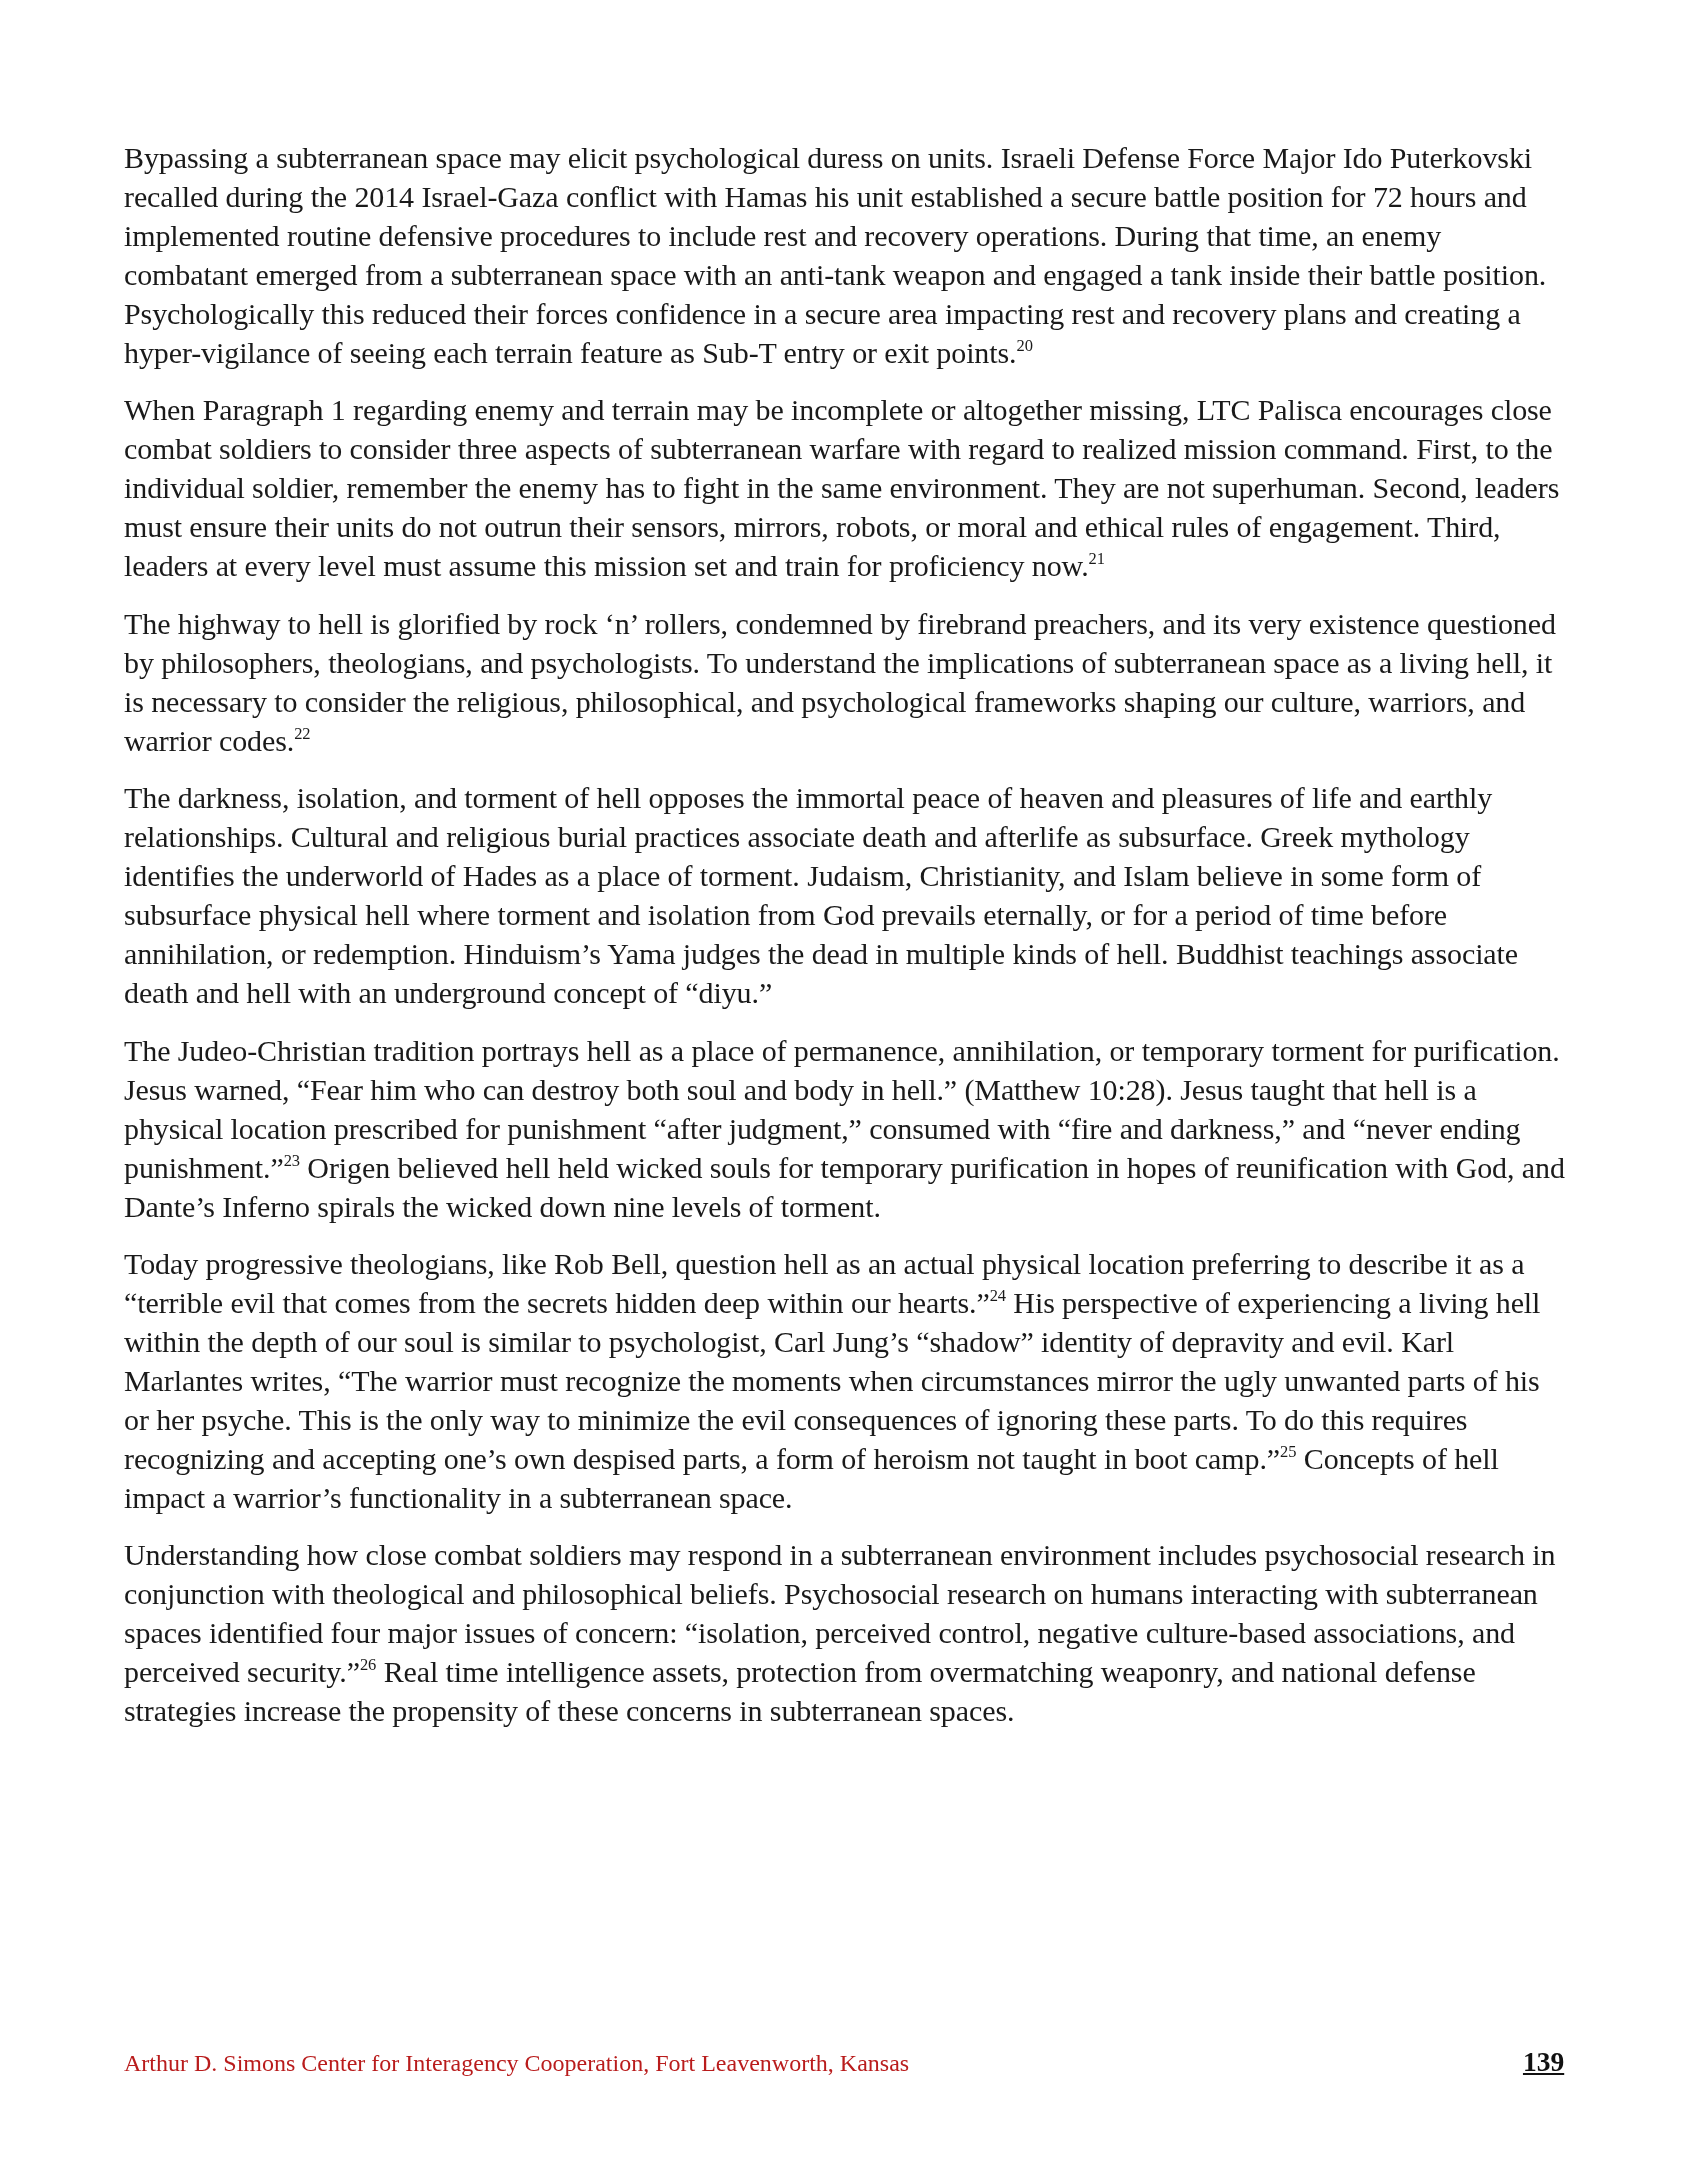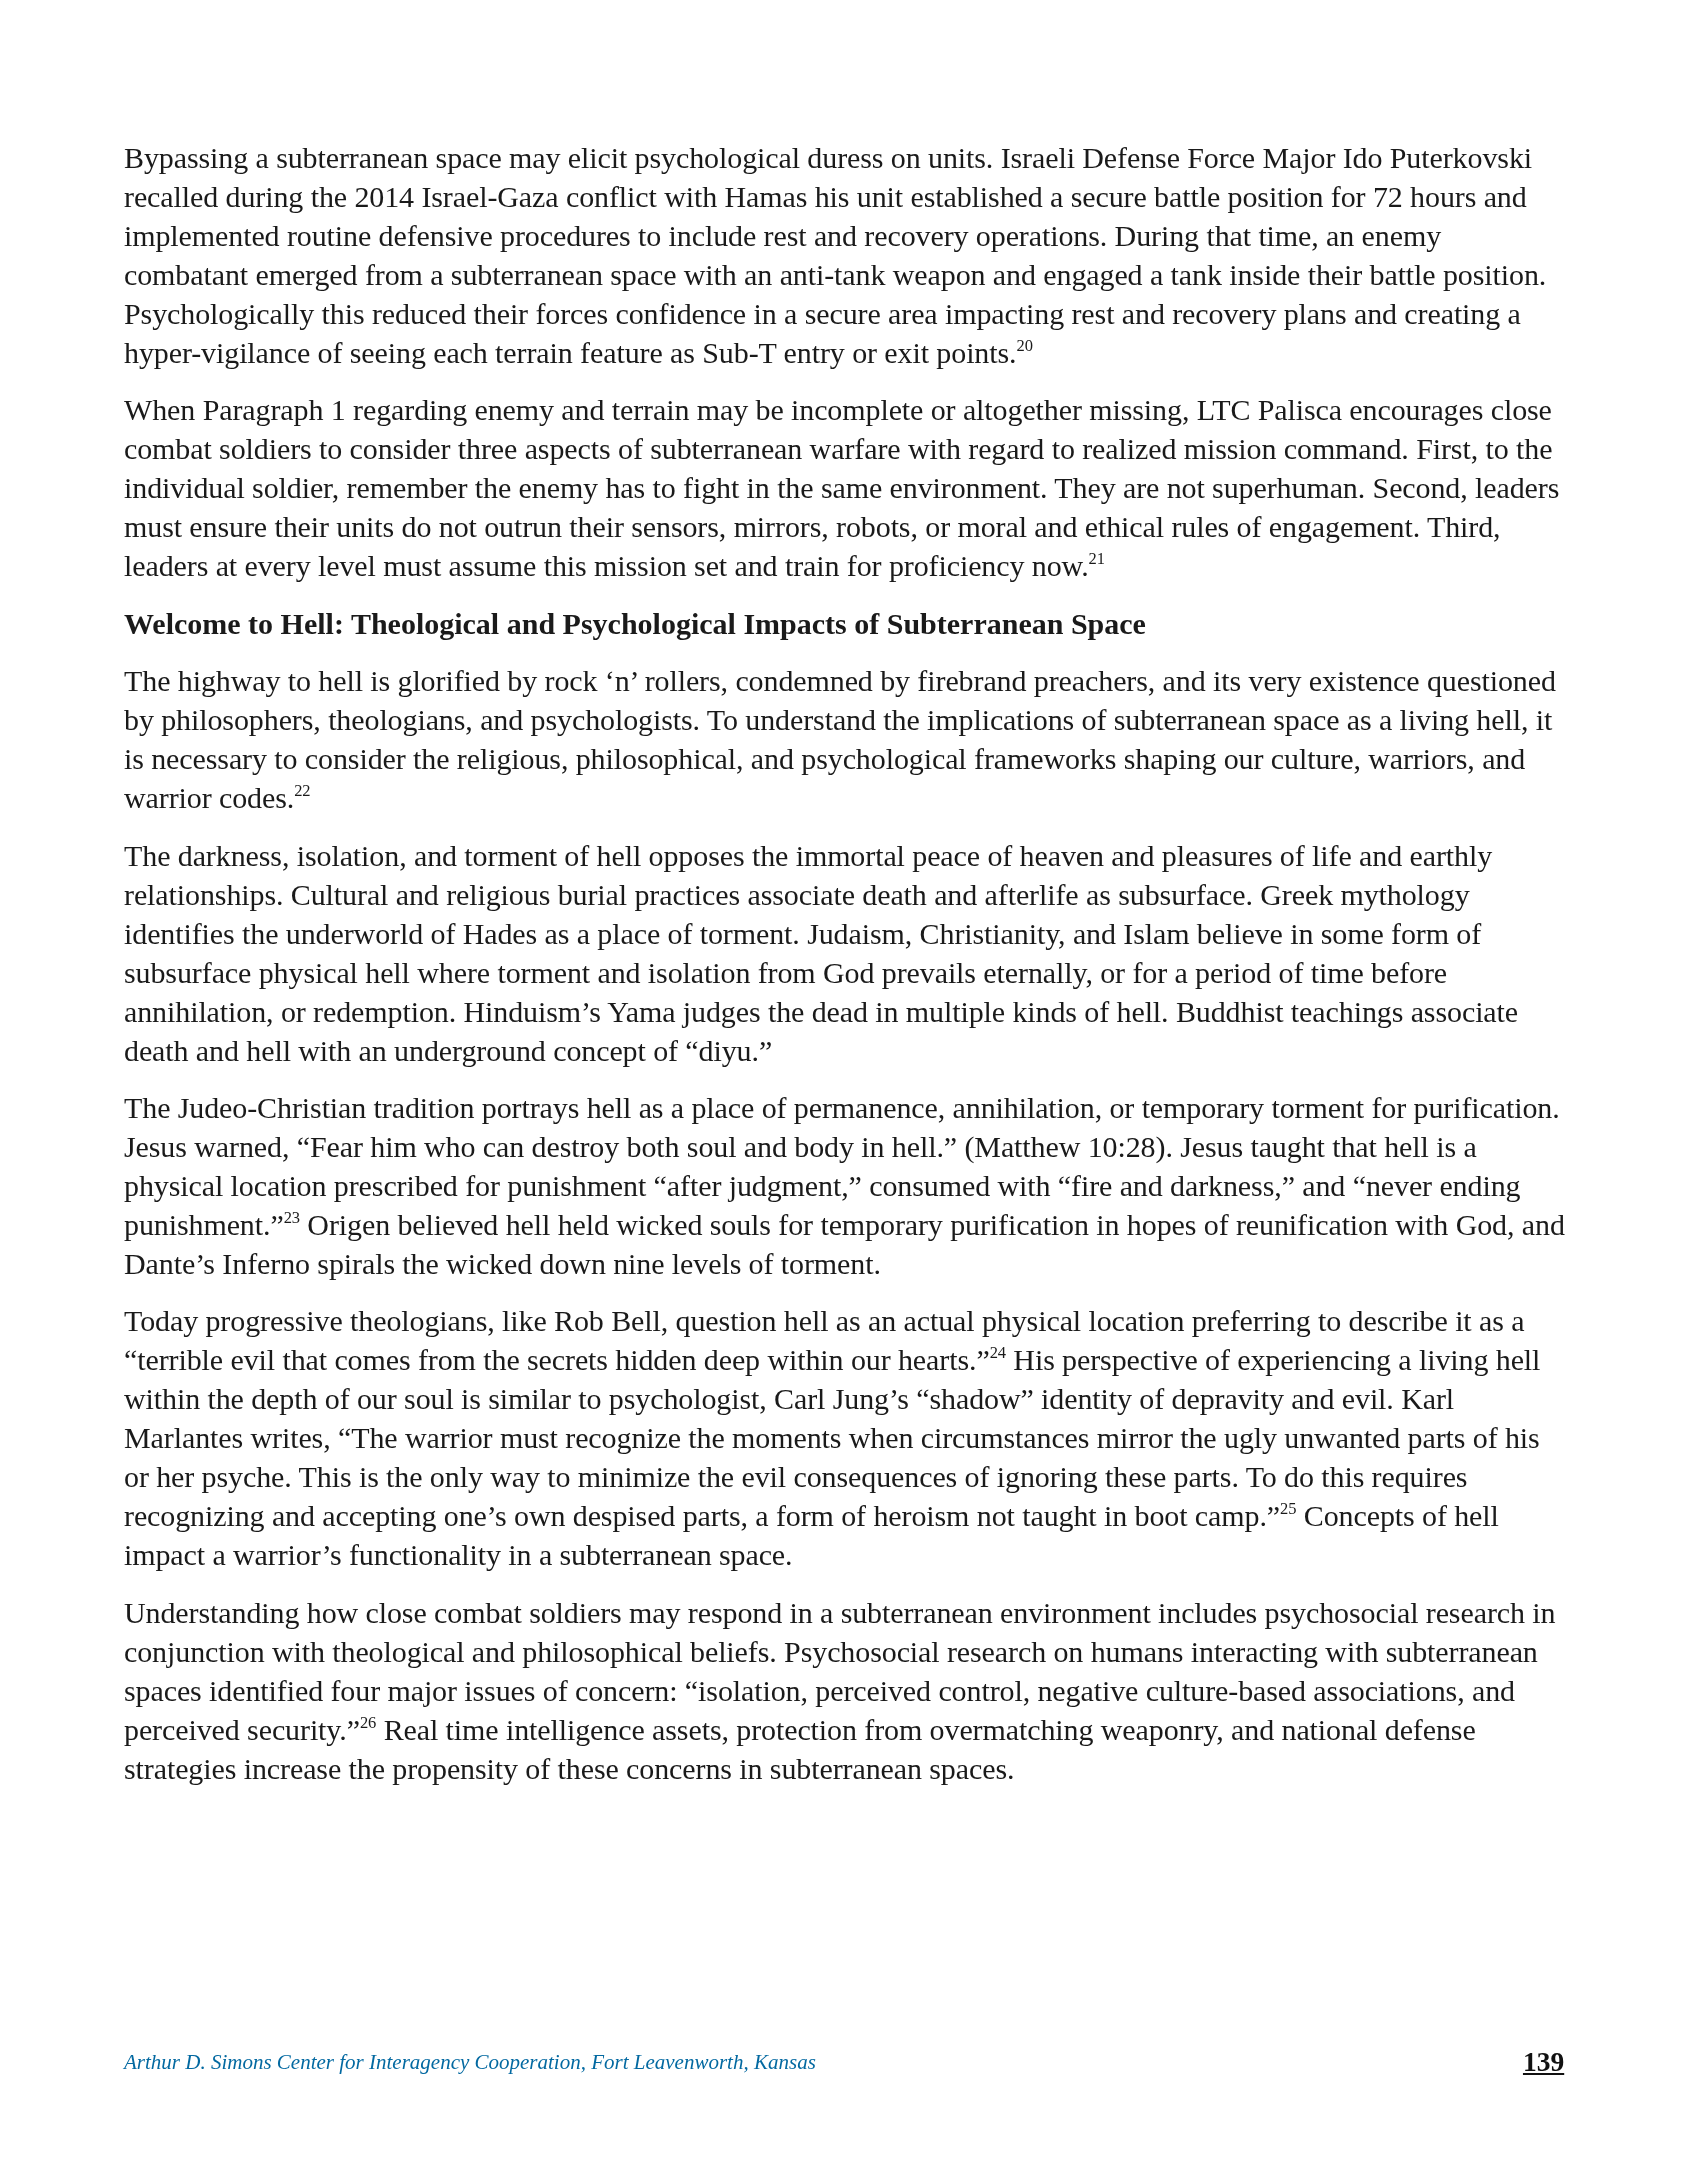--- a/index.html
+++ b/index.html
@@ -9,31 +9,30 @@
     font-family: "Liberation Serif", "DejaVu Serif", serif;
     font-size: 30px; line-height: 39px; color: #1a1a1a;
   }
   .page p { margin: 0 0 18.4px 0; text-align: left; letter-spacing: -0.1px; }
   .page h2 { margin: 0 0 18.4px 0; font-size: 30px; line-height: 39px; font-weight: bold; }
   sup { font-size: 16.5px; line-height: 0; vertical-align: 12px; text-align: right; }
   .footer {
     position: absolute; left: 124px; top: 2044px; width: 1442px; height: 40px;
     font-family: "Liberation Serif", "DejaVu Serif", serif;
   }
-  .footer-text { position: absolute; left: 0; top: 5.5px; font-size: 21px; color: #0369a1; font-style: italic; }
+  .footer-text { position: absolute; left: 0; top: 5.5px; font-size: 24px; color: #b91c1c; }
   .page-number { position: absolute; right: 1.8px; top: 1.8px; font-size: 27.5px; font-weight: bold; color: #111; text-decoration: underline; }
 </style>
 </head>
 <body>
 
 <div class="page">
   <p><span>Bypassing a subterranean space may elicit psychological duress on units. Israeli Defense Force Major Ido Puterkovski recalled during the 2014 Israel-Gaza conflict with Hamas his unit established a secure battle position for 72 hours and implemented routine defensive procedures to include rest and recovery operations. During that time, an enemy combatant emerged from a subterranean space with an anti-tank weapon and engaged a tank inside their battle position. Psychologically this reduced their forces confidence in a secure area impacting rest and recovery plans and creating a hyper-vigilance of seeing each terrain feature as Sub-T entry or exit points.</span><sup>20</sup></p>
   <p><span>When Paragraph 1 regarding enemy and terrain may be incomplete or altogether missing, LTC Palisca encourages close combat soldiers to consider three aspects of subterranean warfare with regard to realized mission command. First, to the individual soldier, remember the enemy has to fight in the same environment. They are not superhuman. Second, leaders must ensure their units do not outrun their sensors, mirrors, robots, or moral and ethical rules of engagement. Third, leaders at every level must assume this mission set and train for proficiency now.</span><sup>21</sup></p>
 
-  <h2>Welcome to Hell: Theological and Psychological Impacts of Subterranean Space</h2>
 
   <p><span>The highway to hell is glorified by rock ‘n’ rollers, condemned by firebrand preachers, and its very existence questioned by philosophers, theologians, and psychologists. To understand the implications of subterranean space as a living hell, it is necessary to consider the religious, philosophical, and psychological frameworks shaping our culture, warriors, and warrior codes.</span><sup>22</sup></p>
 
   <p><span>The darkness, isolation, and torment of hell opposes the immortal peace of heaven and pleasures of life and earthly relationships. Cultural and religious burial practices associate death and afterlife as subsurface. Greek mythology identifies the underworld of Hades as a place of torment. Judaism, Christianity, and Islam believe in some form of subsurface physical hell where torment and isolation from God prevails eternally, or for a period of time before annihilation, or redemption. Hinduism’s Yama judges the dead in multiple kinds of hell. Buddhist teachings associate death and hell with an underground concept of “diyu.”</span></p>
 
   <p><span>The Judeo-Christian tradition portrays hell as a place of permanence, annihilation, or temporary torment for purification. Jesus warned, “Fear him who can destroy both soul and body in hell.” (Matthew 10:28). Jesus taught that hell is a physical location prescribed for punishment “after judgment,” consumed with “fire and darkness,” and “never ending punishment.”</span><sup>23</sup><span> Origen believed hell held wicked souls for temporary purification in hopes of reunification with God, and Dante’s Inferno spirals the wicked down nine levels of torment.</span></p>
 
   <p><span>Today progressive theologians, like Rob Bell, question hell as an actual physical location preferring to describe it as a “terrible evil that comes from the secrets hidden deep within our hearts.”</span><sup>24</sup><span> His perspective of experiencing a living hell within the depth of our soul is similar to psychologist, Carl Jung’s “shadow” identity of depravity and evil. Karl Marlantes writes, “The warrior must recognize the moments when circumstances mirror the ugly unwanted parts of his or her psyche. This is the only way to minimize the evil consequences of ignoring these parts. To do this requires recognizing and accepting one’s own despised parts, a form of heroism not taught in boot camp.”</span><sup>25</sup><span> Concepts of hell impact a warrior’s functionality in a subterranean space.</span></p>
 
   <p><span>Understanding how close combat soldiers may respond in a subterranean environment includes psychosocial research in conjunction with theological and philosophical beliefs. Psychosocial research on humans interacting with subterranean spaces identified four major issues of concern: “isolation, perceived control, negative culture-based associations, and perceived security.”</span><sup>26</sup><span> Real time intelligence assets, protection from overmatching weaponry, and national defense strategies increase the propensity of these concerns in subterranean spaces.</span></p>

